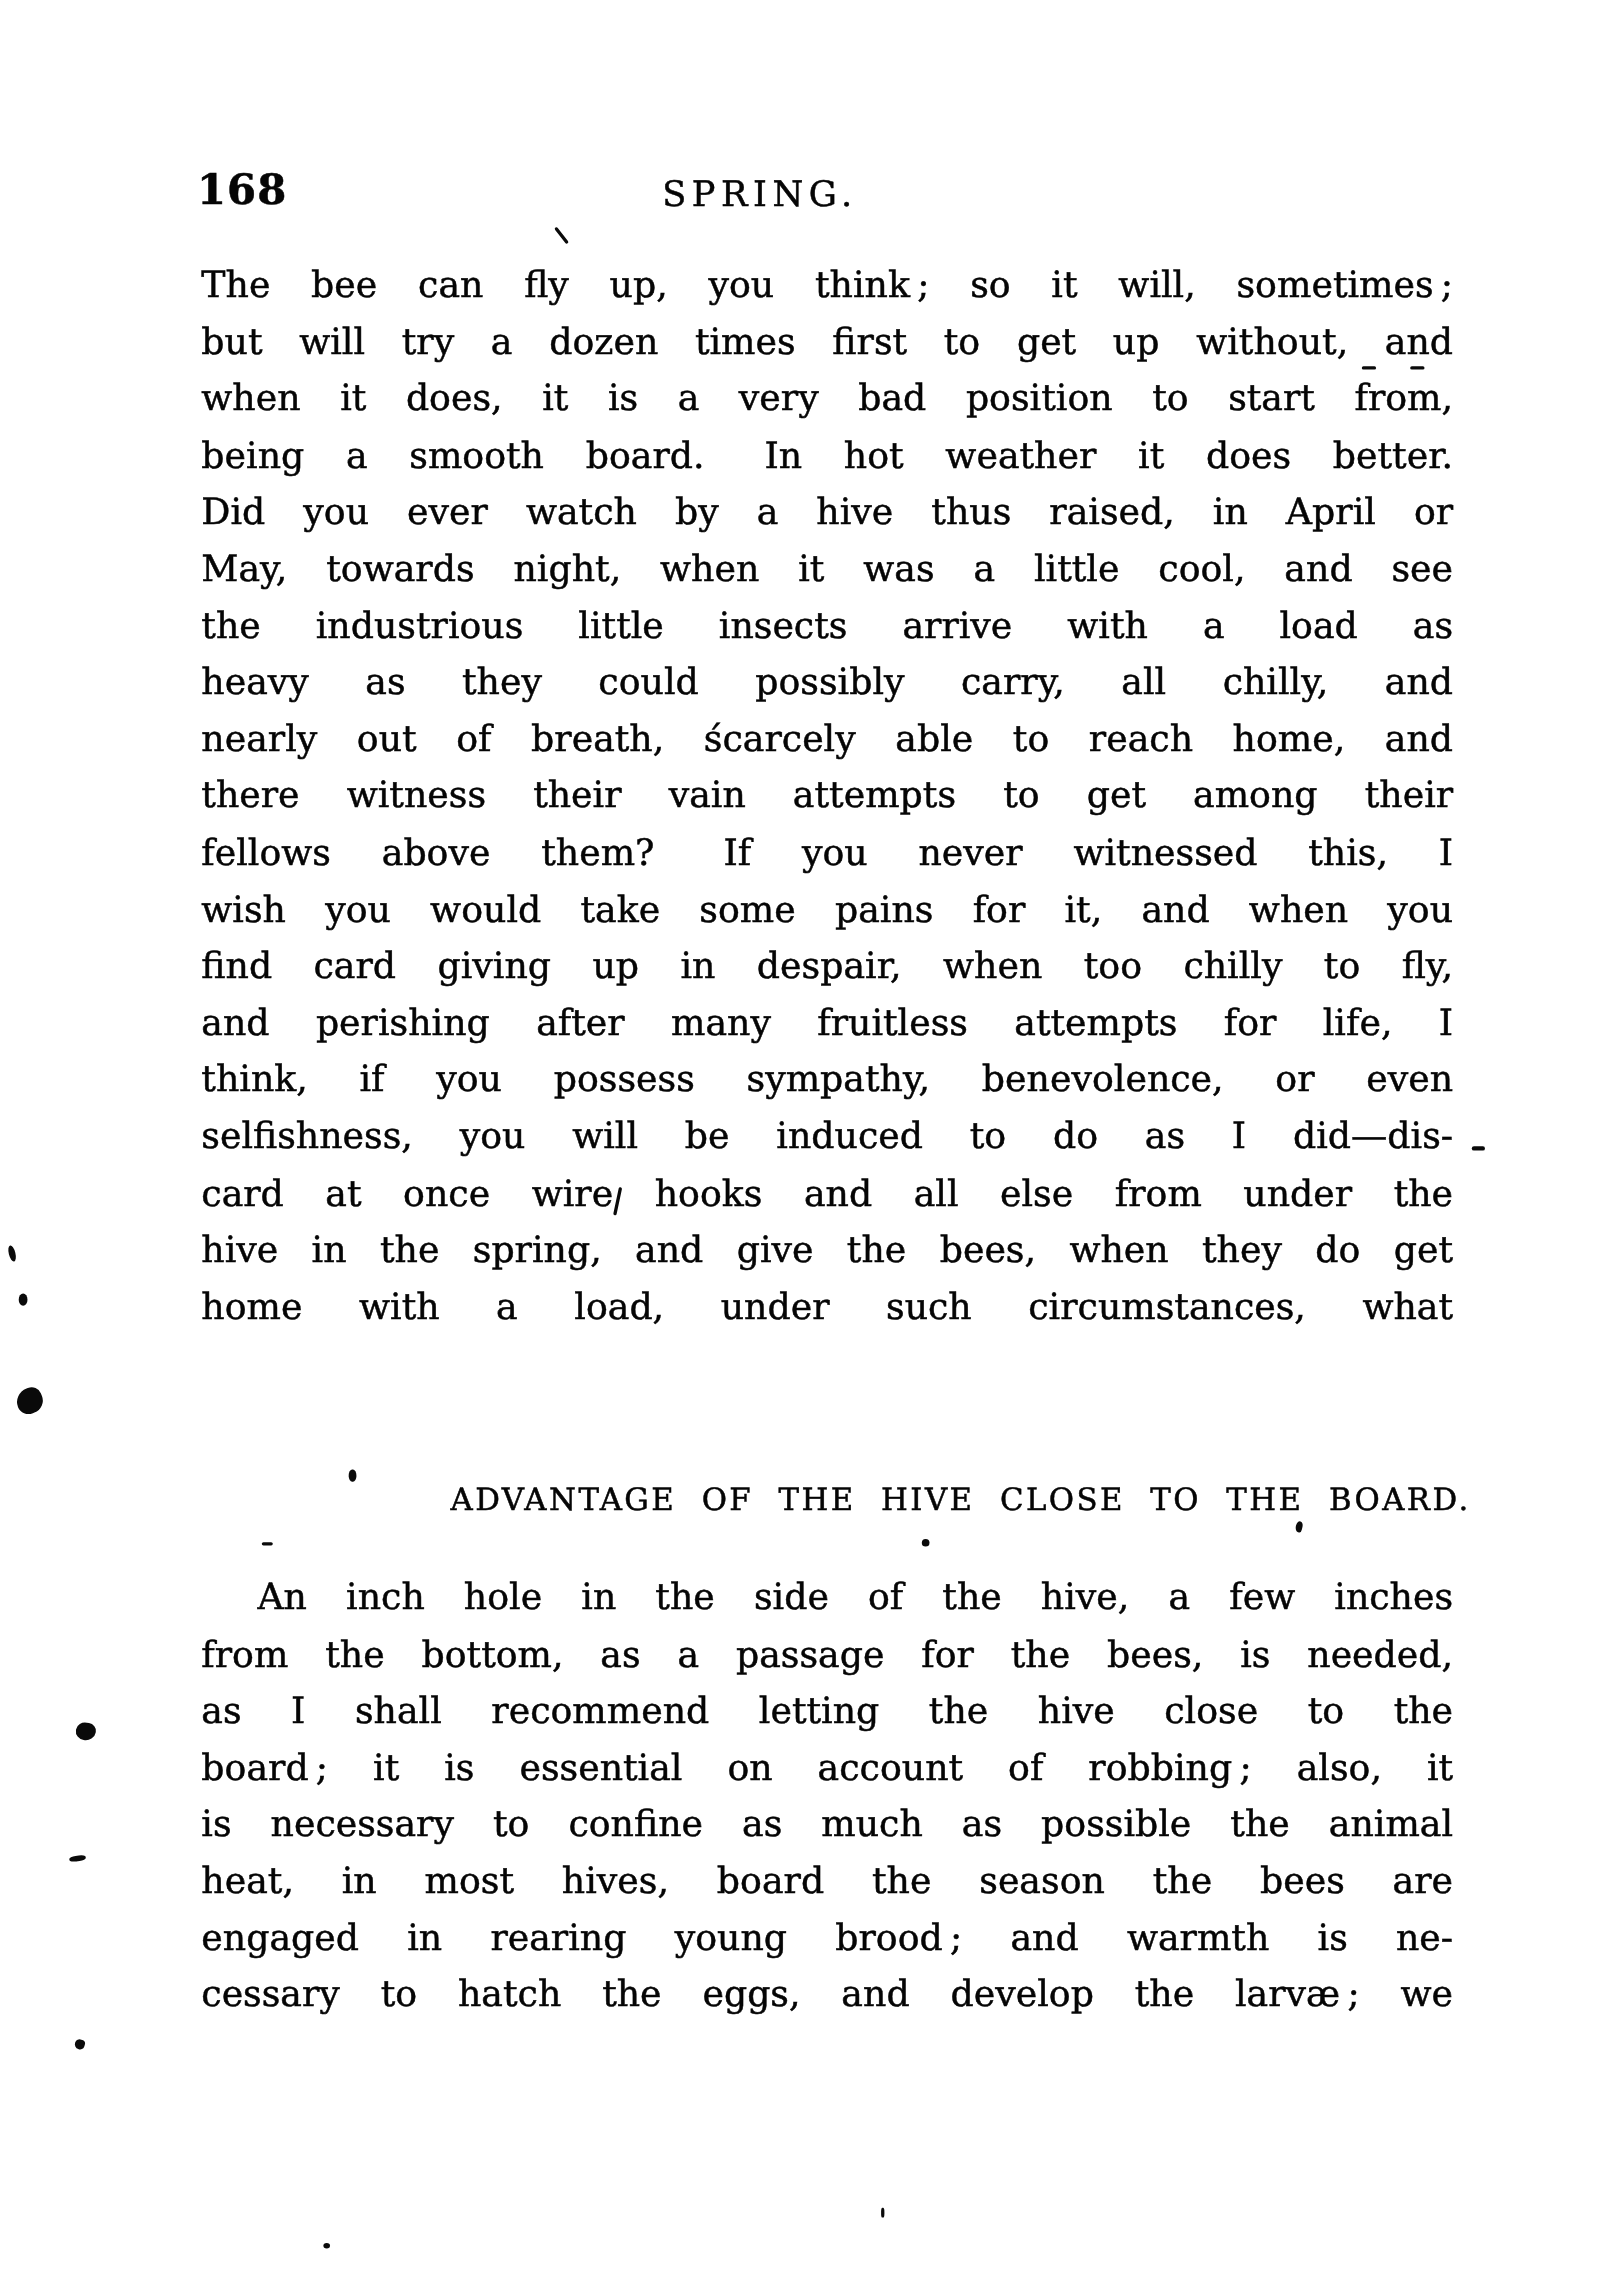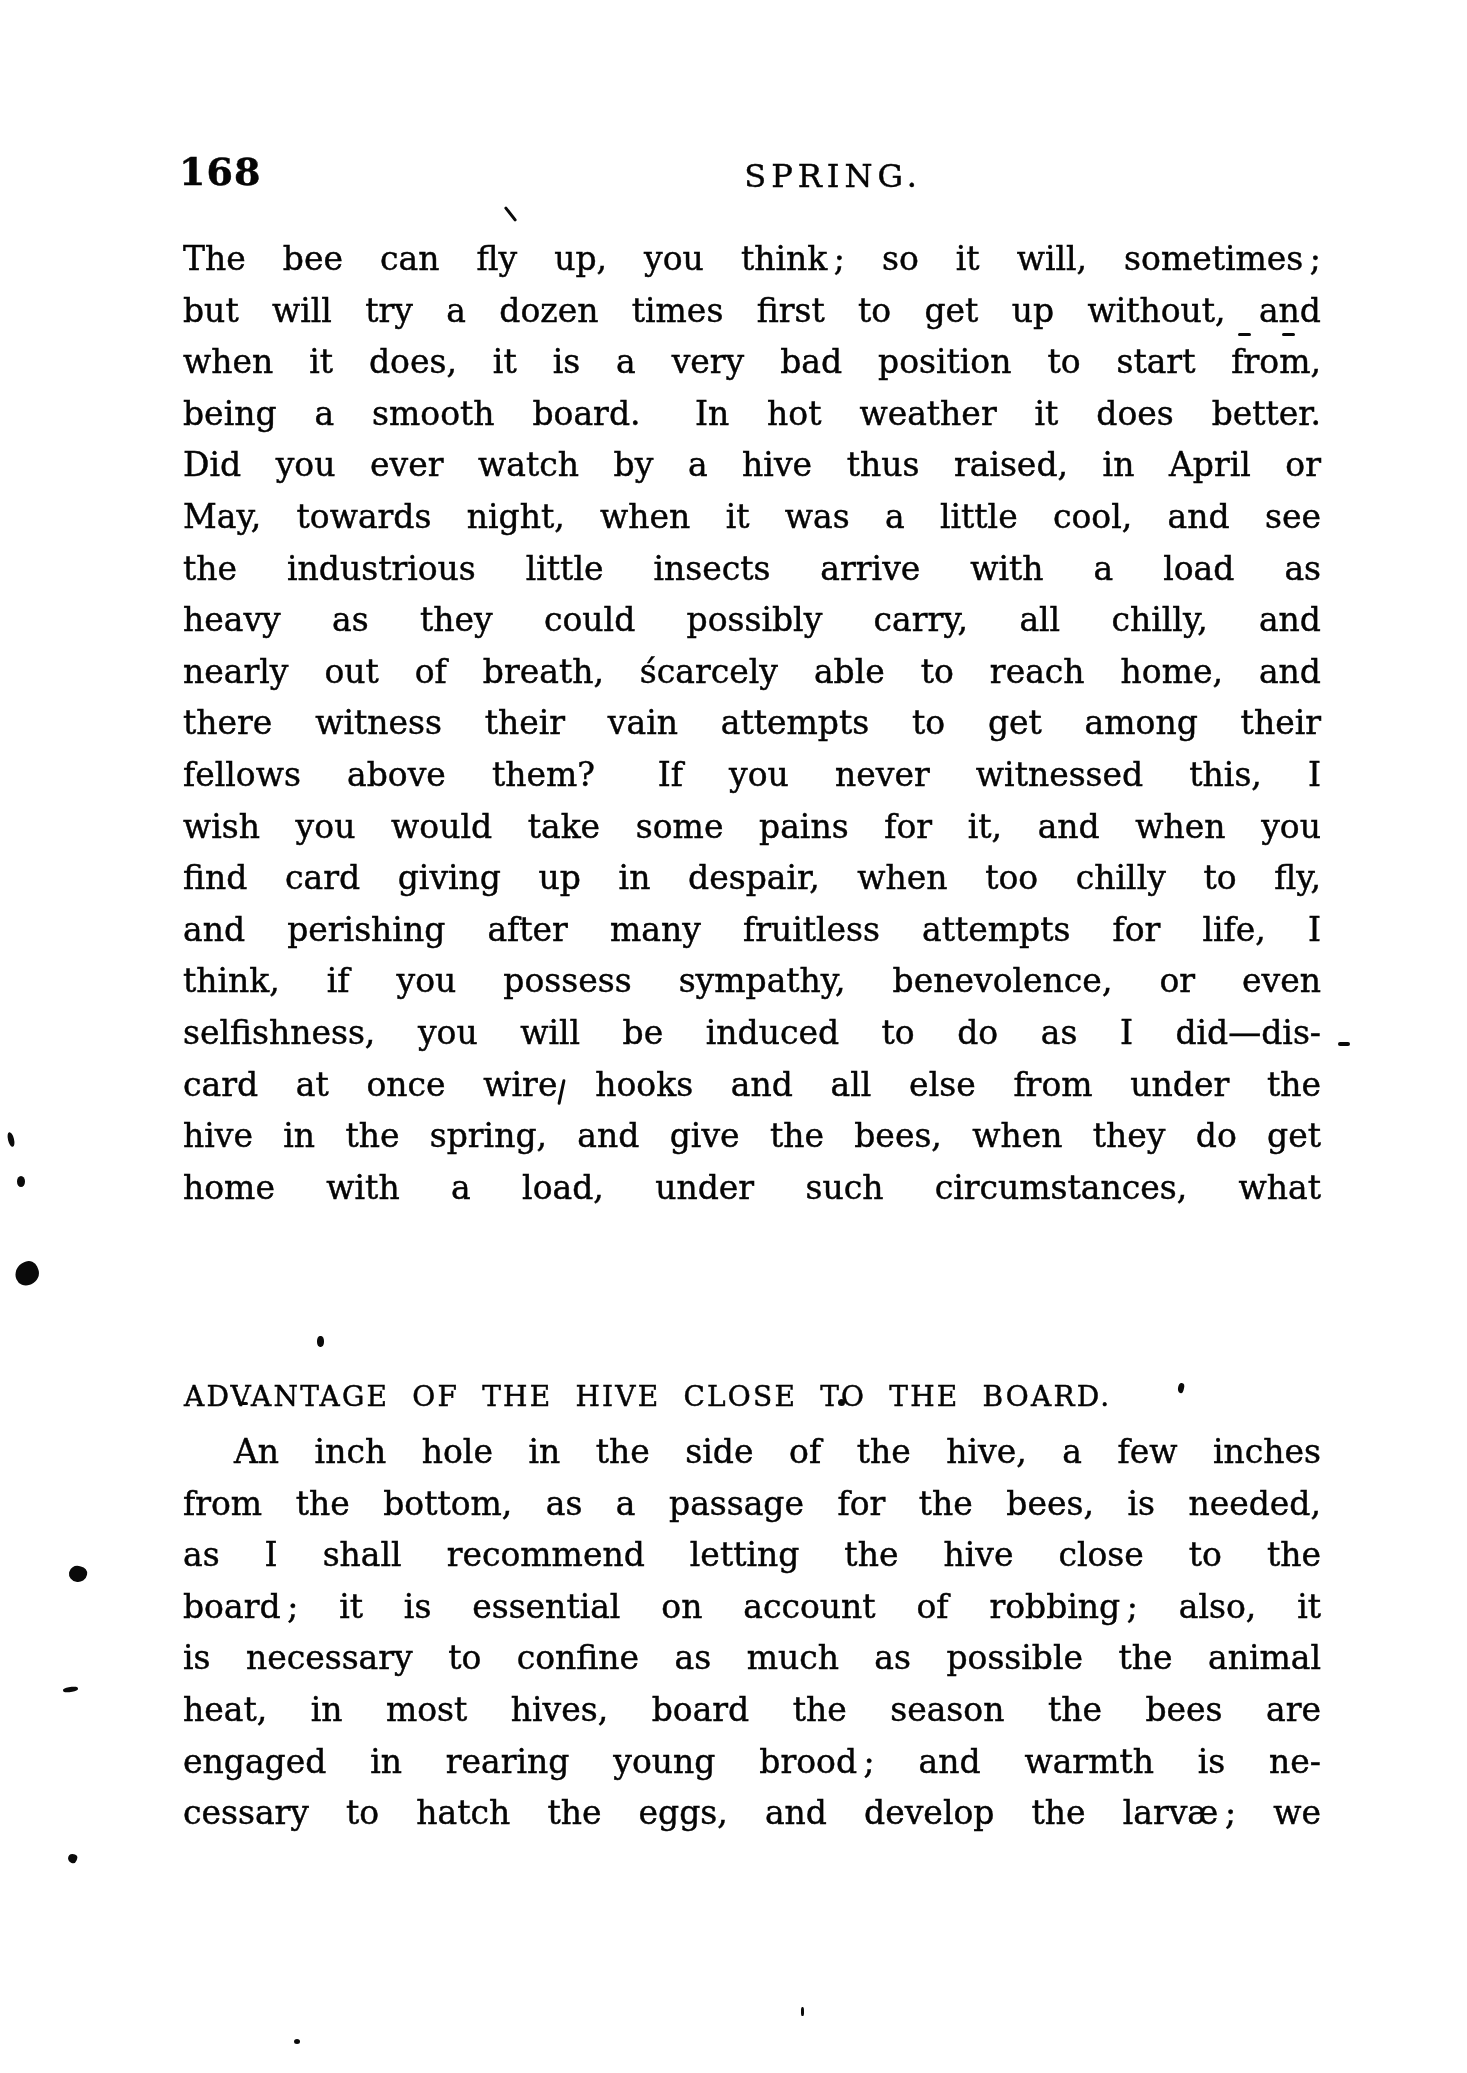--- a/index.html
+++ b/index.html
@@ -13,41 +13,41 @@
     text-decoration:underline;
     -webkit-text-stroke:0.45px #050505;
   }
   .pagenum{
     position:absolute;left:179px;top:153px;
     font-size:38px;font-weight:bold;line-height:1;
     letter-spacing:1px;
   }
   .runhead{
     position:absolute;left:602px;top:160px;width:320px;
-    font-size:32px;line-height:1;text-align:right;
+    font-size:32px;line-height:1;text-align:left;
     letter-spacing:5px;
   }
   .para{
     position:absolute;left:183px;width:1138px;
     font-size:33px;
   }
   .para1{top:233px;}
   .para2{top:1426px;}
   .tline{
     height:51.6px;line-height:51.6px;
     text-align:justify;text-align-last:justify;
     white-space:normal;
   }
   .tline.lastline{text-align-last:left;}
   .tline.indent{text-indent:51px;}
   .ital{font-style:italic;}
   .secheading{
-    position:absolute;left:184px;top:1344px;width:1138px;
-    font-size:28px;line-height:40px;text-align:left;
-    letter-spacing:2.2px;word-spacing:12px;margin-top:33px;
+    position:absolute;left:199px;top:1344px;width:1138px;
+    font-size:28px;line-height:40px;text-align:right;
+    letter-spacing:2.2px;word-spacing:12px;
   }
   .ink{position:absolute;background:#0a0a0a;}
 </style>
 </head>
 <body>
 
 <div class="page">
 
   <div class="pagenum">168</div>
   <div class="runhead">SPRING.</div>

